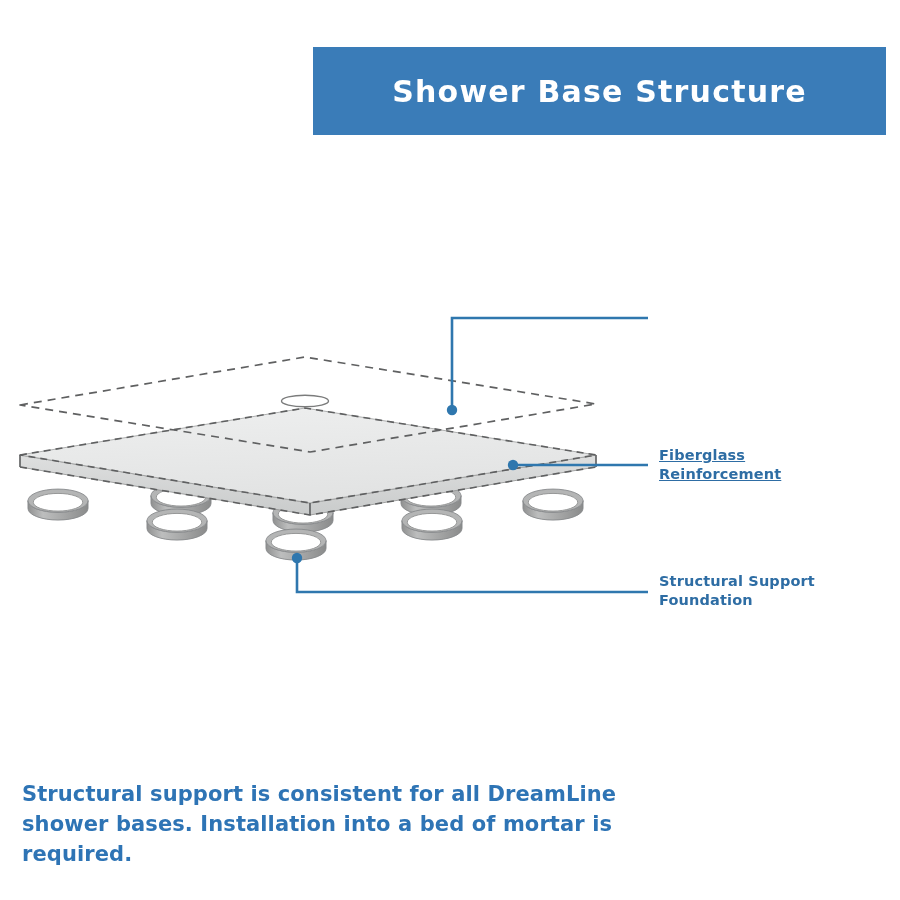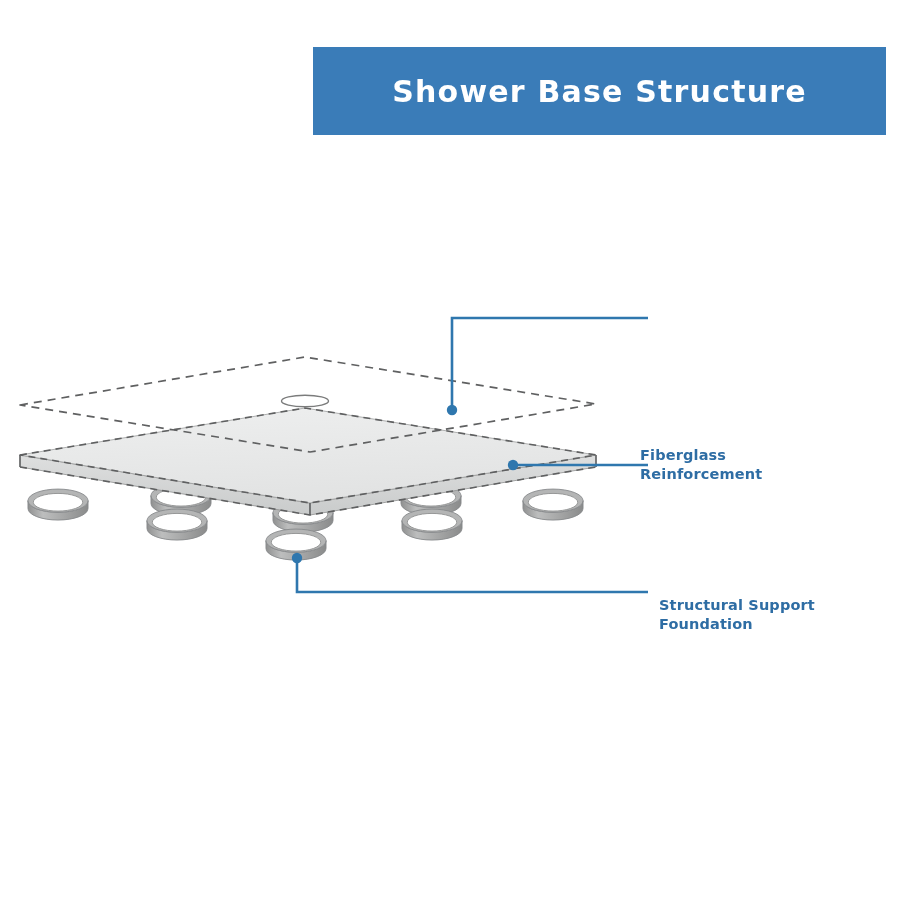--- a/index.html
+++ b/index.html
@@ -37,22 +37,22 @@
     position:absolute;
     color:#2e6da4;
     font-size:14.5px;
     font-weight:bold;
     line-height:1.32;
     font-family:"DejaVu Sans",sans-serif;
     letter-spacing:0.15px;
     white-space:pre-line;
   }
   #callout-acrylic{left:659px;top:291px;width:200px;}
-  #callout-fiberglass{left:640px;top:446px;width:200px;}
-  #callout-support{left:659px;top:572px;width:210px;margin-top:24px;}
+  #callout-fiberglass{left:659px;top:446px;width:200px;text-decoration:underline;}
+  #callout-support{left:659px;top:572px;width:210px;}
 
   
   .caption{
     position:absolute;
     left:22px;top:780px;
     width:600px;
     color:#2e74b5;
     font-size:21px;
     font-weight:bold;
     line-height:1.42;
@@ -140,14 +140,15 @@
       <path d="M297,558 L297,592 L648,592"></path>
       <circle cx="297" cy="558" r="5.2" fill="#2f77ae" stroke="none"></circle>
     </g>
   </svg>
 
   <div class="callout" id="callout-fiberglass">Fiberglass
 Reinforcement</div>
   <div class="callout" id="callout-support">Structural Support
 Foundation</div>
 
+  <div class="caption">Structural support is consistent for all DreamLine shower bases. Installation into a bed of mortar is required.</div>
 
 </div>
 
 </body></html>

